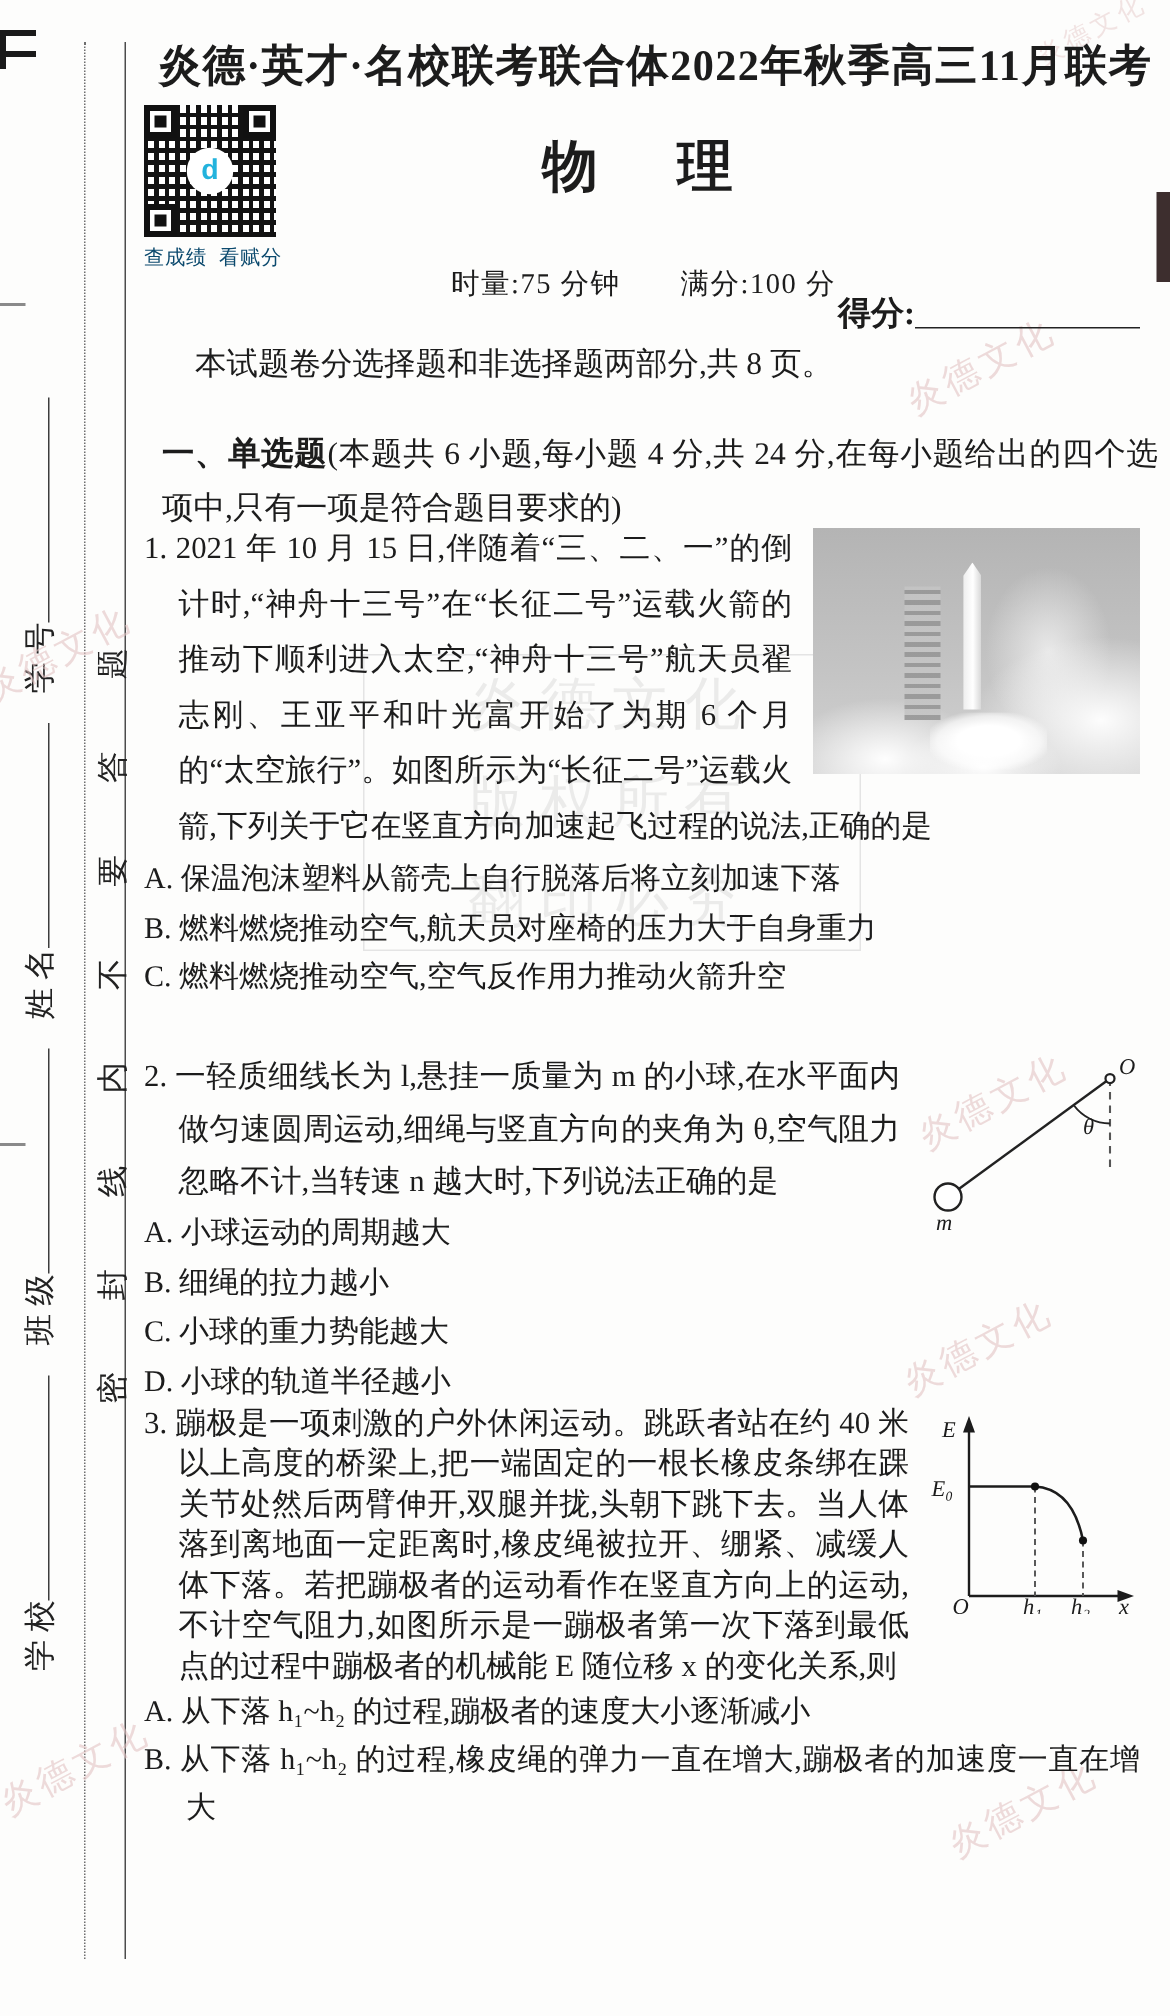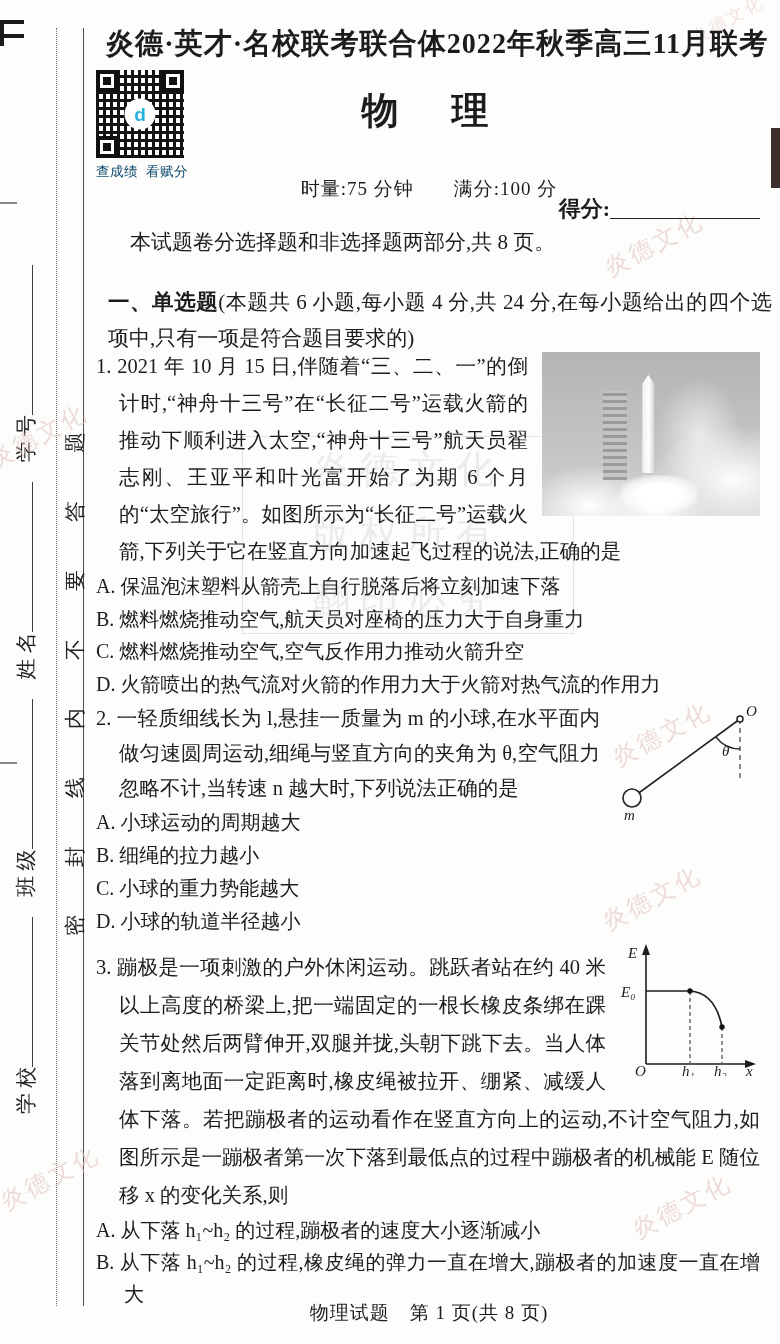--- a/index.html
+++ b/index.html
@@ -79,21 +79,21 @@
   .section-head { position:absolute; top:272px; left:0; width:664px; margin:12px;
     font-size:21px; line-height:36px; text-align:justify; }
   .section-head b { font-family:"Liberation Sans","DejaVu Sans",sans-serif; font-size:21.5px; }
 
   .q { position:absolute; left:0; width:664px; text-align:justify; }
   #q1 { top:348px; } #q2 { top:701px; } #q3 { top:936px; }
 
   .stem { margin:0; padding-left:23px; text-indent:-23px; font-size:20.5px; }
   #q1 .stem { line-height:37px; }
   #q2 .stem { line-height:35px; }
-  #q3 .stem { line-height:38px;margin-top:12px; }
+  #q3 .stem { line-height:27px; }
   .opt { margin:0; padding-left:28px; text-indent:-28px; font-size:20px; }
   #q1 .opt { line-height:32.5px; }
   #q2 .opt { line-height:33px; }
   #q3 .opt { line-height:32px; }
 
   .fig { float:right; position:relative; }
   #q1 .fig { width:218px; height:164px; margin:4px 0 10px 14px; }
   #q2 .fig { width:150px; height:122px; margin:0 0 6px 10px; }
   #q3 .fig { width:144px; height:138px; margin:0 0 6px 10px; }
 
@@ -208,21 +208,20 @@
       <div class="photo">
         <div class="tower"></div>
         <div class="rocket"></div>
         <div class="flame"></div>
       </div>
     </div>
     <p class="stem">1. 2021 年 10 月 15 日,伴随着“三、二、一”的倒计时,“神舟十三号”在“长征二号”运载火箭的推动下顺利进入太空,“神舟十三号”航天员翟志刚、王亚平和叶光富开始了为期 6 个月的“太空旅行”。如图所示为“长征二号”运载火箭,下列关于它在竖直方向加速起飞过程的说法,正确的是</p>
     <p class="opt">A. 保温泡沫塑料从箭壳上自行脱落后将立刻加速下落</p>
     <p class="opt">B. 燃料燃烧推动空气,航天员对座椅的压力大于自身重力</p>
     <p class="opt">C. 燃料燃烧推动空气,空气反作用力推动火箭升空</p>
-    <p class="opt">D. 火箭喷出的热气流对火箭的作用力大于火箭对热气流的作用力</p>
   </div>
 
   <div class="q" id="q2">
     <div class="fig">
       <svg viewBox="0 0 150 122" width="150" height="122">
         <line x1="130" y1="18" x2="26" y2="94" stroke="#222" stroke-width="1.6"></line>
         <line x1="130" y1="18" x2="130" y2="80" stroke="#555" stroke-width="1.4" stroke-dasharray="5 4"></line>
         <path d="M 130 48 A 30 30 0 0 1 106 36" fill="none" stroke="#222" stroke-width="1.3"></path>
         <circle cx="130" cy="18" r="3" fill="#fff" stroke="#222" stroke-width="1.5"></circle>
         <circle cx="22" cy="97" r="9" fill="#fff" stroke="#222" stroke-width="1.6"></circle>
@@ -257,14 +256,13 @@
         <text x="66" y="140">h₁</text>
         <text x="98" y="140">h₂</text>
         <text x="130" y="140">x</text>
       </svg>
     </div>
     <p class="stem">3. 蹦极是一项刺激的户外休闲运动。跳跃者站在约 40 米以上高度的桥梁上,把一端固定的一根长橡皮条绑在踝关节处然后两臂伸开,双腿并拢,头朝下跳下去。当人体落到离地面一定距离时,橡皮绳被拉开、绷紧、减缓人体下落。若把蹦极者的运动看作在竖直方向上的运动,不计空气阻力,如图所示是一蹦极者第一次下落到最低点的过程中蹦极者的机械能 E 随位移 x 的变化关系,则</p>
     <p class="opt">A. 从下落 h₁~h₂ 的过程,蹦极者的速度大小逐渐减小</p>
     <p class="opt">B. 从下落 h₁~h₂ 的过程,橡皮绳的弹力一直在增大,蹦极者的加速度一直在增大</p>
   </div>
 
-  <div class="footer">物理试题　第 1 页(共 8 页)</div>
 </div>
 
 </body></html>

